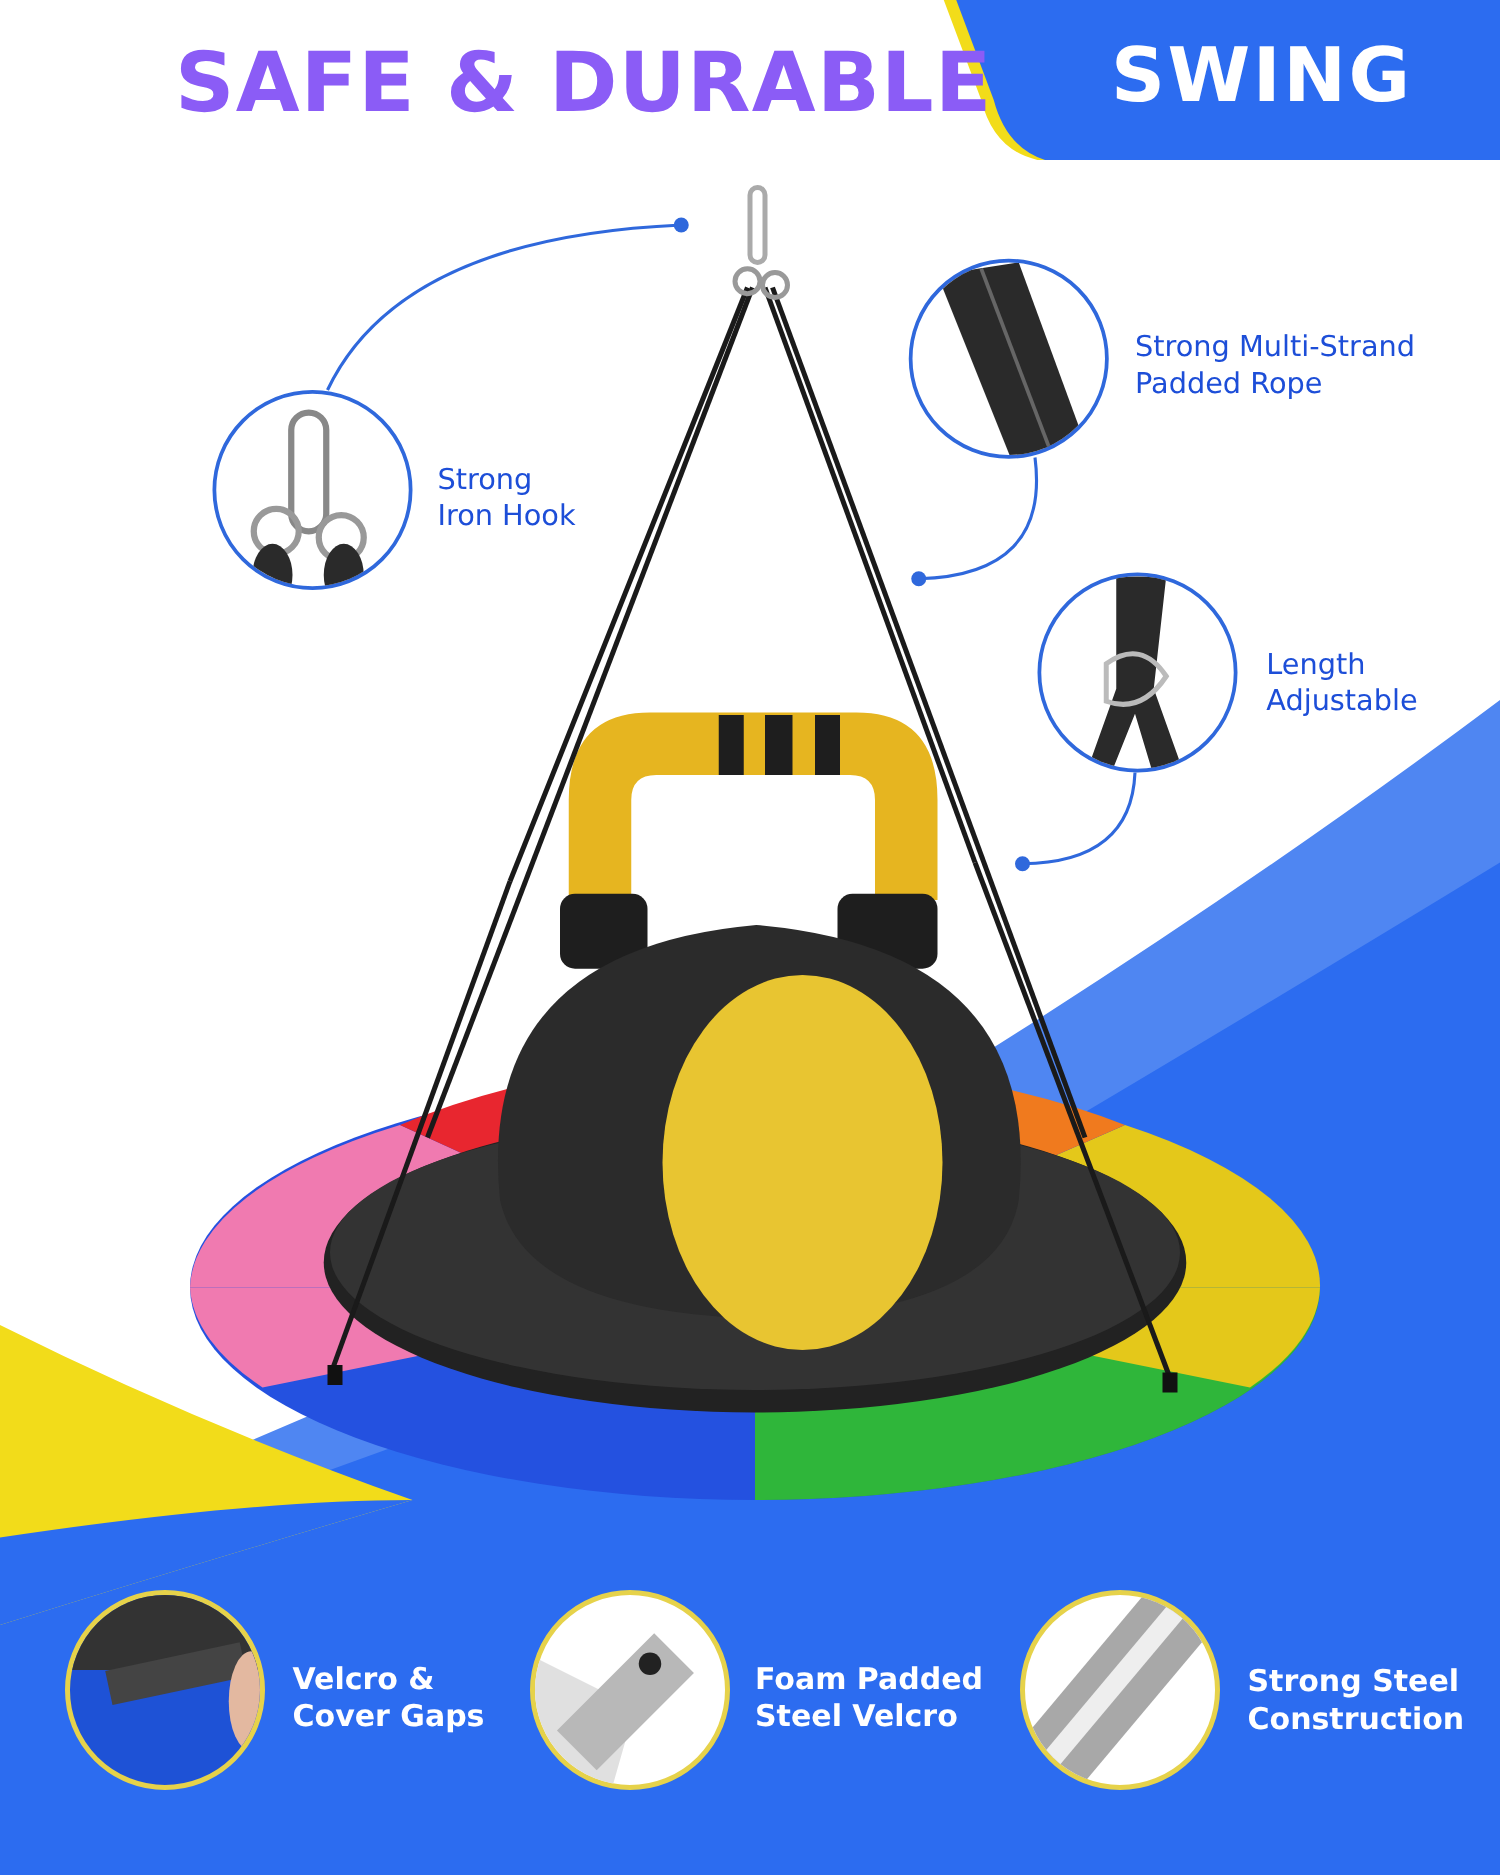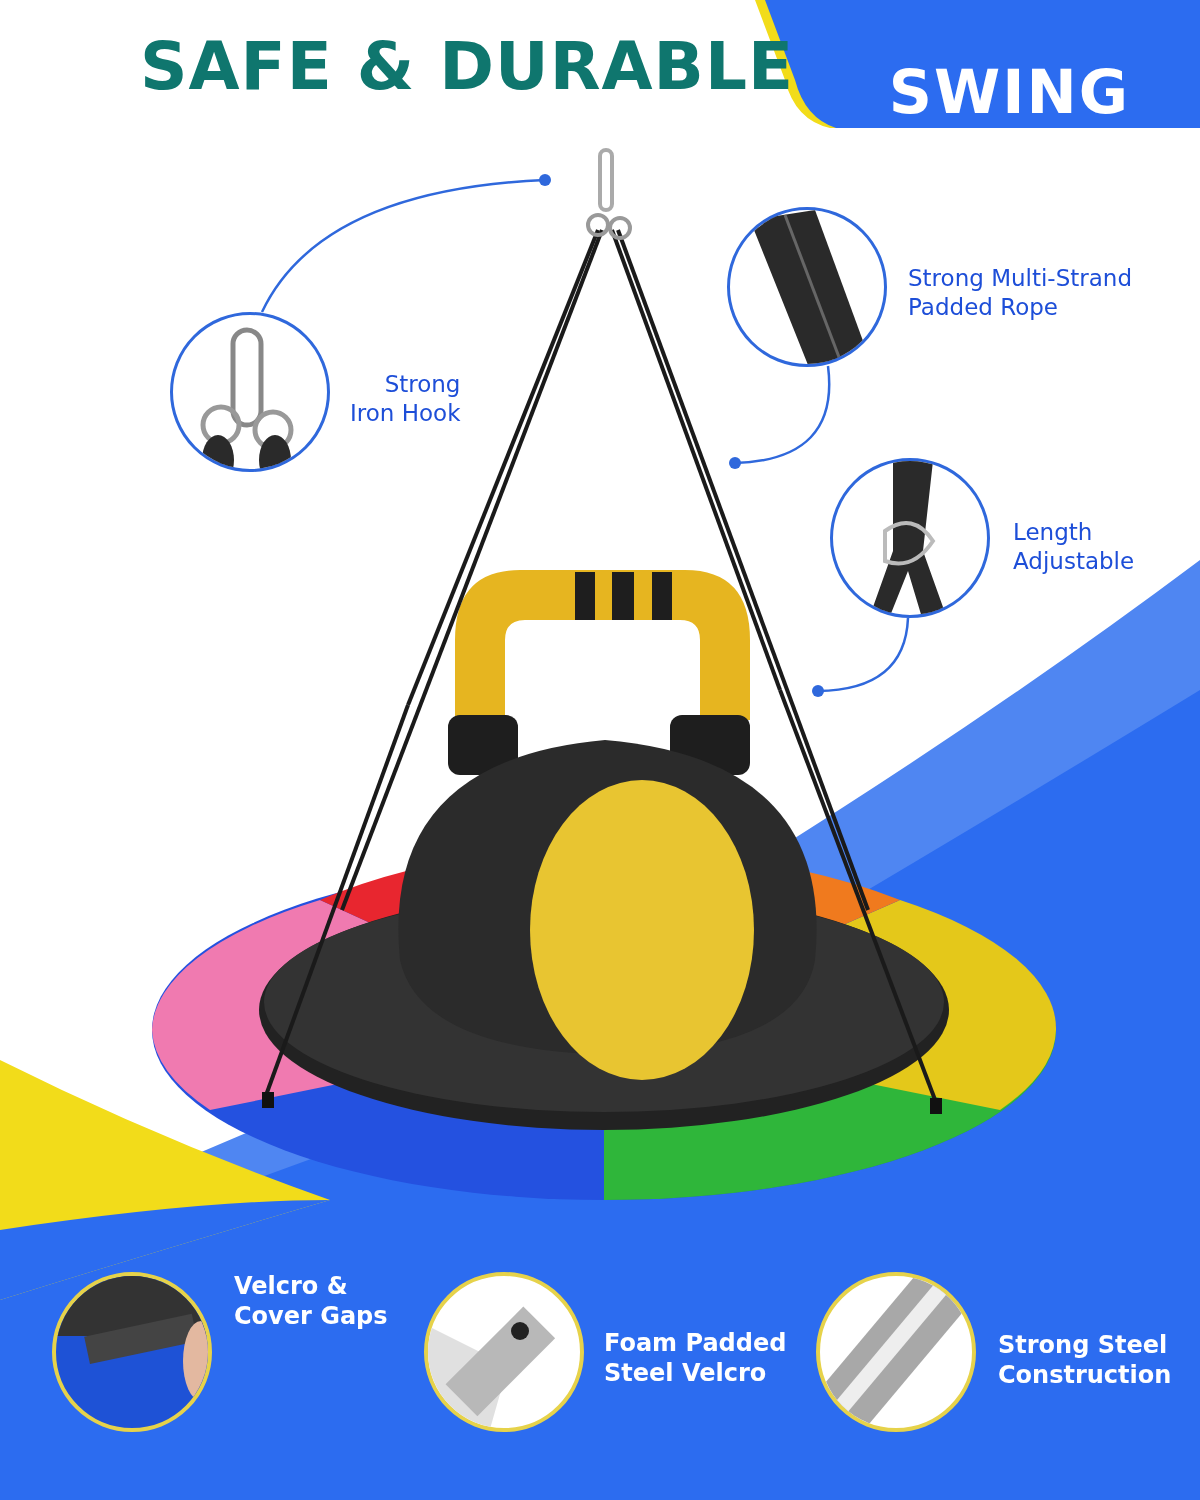--- a/index.html
+++ b/index.html
@@ -1,19 +1,19 @@
 <!DOCTYPE html>
 <html><head>
 <meta charset="utf-8">
 <style>
   html,body{margin:0;padding:0;}
   body{width:1200px;height:1500px;position:relative;overflow:hidden;background:#ffffff;font-family:"DejaVu Sans","Liberation Sans",sans-serif;}
   .abs{position:absolute;}
-  .title{left:140px;top:28px;font-size:66px;font-weight:bold;color:#0f766e;letter-spacing:1px;text-align:right;}
-  .tag{left:770px;top:0;width:430px;height:128px;margin-top:31px;}
+  .title{left:140px;top:28px;font-size:66px;font-weight:bold;color:#8b5cf6;letter-spacing:1px;text-align:right;}
+  .tag{left:770px;top:0;width:430px;height:128px;}
   .tag-text{right:70px;top:26px;font-size:60px;font-weight:bold;color:#ffffff;letter-spacing:2px;}
   .feat-label{font-size:23px;line-height:29px;color:#1d4ed8;}
   .bottom-label{font-size:24px;line-height:30px;color:#ffffff;font-weight:bold;}
   .circle{border-radius:50%;overflow:hidden;box-sizing:border-box;}
   .blue-ring{border:3px solid #2f68dc;background:#fff;}
   .yellow-ring{border:4px solid #e6d24a;}
 </style>
 </head>
 <body>
 
@@ -84,21 +84,21 @@
 
 <div class="abs circle blue-ring" style="left:170px;top:312px;width:160px;height:160px;">
   <svg width="160" height="160">
     <rect x="60" y="15" width="28" height="95" rx="14" stroke="#888" stroke-width="5" fill="none"></rect>
     <circle cx="48" cy="110" r="18" stroke="#999" stroke-width="5" fill="none"></circle>
     <circle cx="100" cy="115" r="18" stroke="#999" stroke-width="5" fill="none"></circle>
     <ellipse cx="45" cy="145" rx="16" ry="25" fill="#2a2a2a"></ellipse>
     <ellipse cx="102" cy="145" rx="16" ry="25" fill="#2a2a2a"></ellipse>
   </svg>
 </div>
-<div class="abs feat-label" style="left:350px;top:370px;text-align:right;">
+<div class="abs feat-label" style="left:350px;top:370px;">
   <div>Strong</div>
   <div>Iron Hook</div>
 </div>
 
 <div class="abs circle blue-ring" style="left:727px;top:207px;width:160px;height:160px;">
   <svg width="160" height="160">
     <polygon points="20,10 85,0 140,150 80,160" fill="#2a2a2a"></polygon>
     <line x1="55" y1="5" x2="112" y2="155" stroke="#666" stroke-width="3"></line>
   </svg>
 </div>
@@ -118,21 +118,21 @@
   <div>Adjustable</div>
 </div>
 
 <div class="abs circle yellow-ring" style="left:52px;top:1272px;width:160px;height:160px;background:#1e52d6;">
   <svg width="160" height="160">
     <rect x="0" y="0" width="160" height="60" fill="#333"></rect>
     <rect x="30" y="50" width="110" height="28" transform="rotate(-12 80 64)" fill="#444"></rect>
     <ellipse cx="145" cy="85" rx="18" ry="40" fill="#e3b8a0"></ellipse>
   </svg>
 </div>
-<div class="abs bottom-label" style="left:234px;top:1271px;">
+<div class="abs bottom-label" style="left:234px;top:1328px;">
   <div>Velcro &amp;</div>
   <div>Cover Gaps</div>
 </div>
 
 <div class="abs circle yellow-ring" style="left:424px;top:1272px;width:160px;height:160px;background:#fff;">
   <svg width="160" height="160">
     <polygon points="0,50 80,90 60,160 0,160" fill="#e0e0e0"></polygon>
     <rect x="50" y="30" width="45" height="110" transform="rotate(45 72 85)" fill="#b8b8b8"></rect>
     <circle cx="92" cy="55" r="9" fill="#222"></circle>
   </svg>

